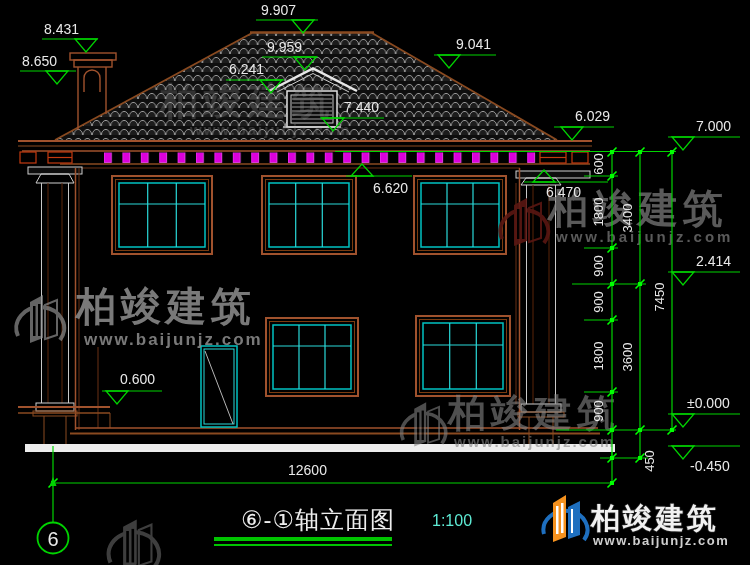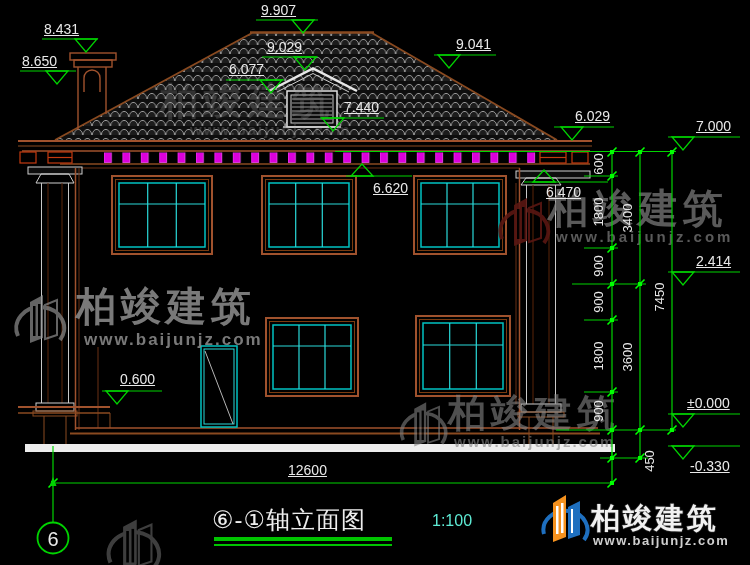--- a/index.html
+++ b/index.html
@@ -1,22 +1,22 @@
 <!DOCTYPE html>
 <html><head>
 <meta charset="utf-8">
 <style>
   html,body{margin:0;padding:0;background:#000;}
   #canvas{position:relative;width:750px;height:565px;background:#000;overflow:hidden;
           font-family:"Liberation Sans","DejaVu Sans",sans-serif;}
   #linework{position:absolute;left:0;top:0;}
-  .lbl{position:absolute;color:#e9e9e9;font-size:14px;line-height:1;white-space:nowrap;text-decoration:underline;}
+  .lbl{position:absolute;color:#e9e9e9;font-size:14px;line-height:1;white-space:nowrap;}
   .vlbl{position:absolute;color:#e9e9e9;font-size:13px;line-height:1;white-space:nowrap;
         transform:translate(-50%,-50%) rotate(-90deg);}
-  .title{position:absolute;color:#ededed;font-size:24px;letter-spacing:1px;white-space:nowrap;}
+  .title{position:absolute;color:#ededed;font-size:24px;letter-spacing:1px;white-space:nowrap;margin-left:29px;}
   .scale{position:absolute;color:#5eead4;font-size:16px;white-space:nowrap;margin-left:41px;}
   .uline{position:absolute;background:#00c400;}
   .bubble{position:absolute;color:#eaeaea;font-size:20px;transform:translate(-50%,-50%);}
   .brand{position:absolute;color:#f1f1f1;font-size:29px;font-weight:bold;letter-spacing:3px;
          text-shadow:1px 0 #1c1c1c,-1px 0 #1c1c1c,0 1px #1c1c1c,0 -1px #1c1c1c,2px 2px 2px #000;white-space:nowrap;}
   .brandurl{position:absolute;color:#cfcfcf;font-size:13px;font-weight:bold;letter-spacing:1.5px;
          text-shadow:1px 1px 1px #000;white-space:nowrap;}
 </style>
 </head>
 <body>
@@ -289,31 +289,31 @@
     <polygon points="32,17 44,11 44,45 32,49" fill="#1e6fbf"></polygon>
     <rect x="20" y="16" width="2.5" height="28" fill="#fff"></rect>
     <rect x="25" y="13" width="2.5" height="30" fill="#fff"></rect>
     <rect x="35" y="19" width="2" height="24" fill="#fff"></rect>
   </g>
 </svg>
 
   <div class="lbl" style="left:44px;top:22px">8.431</div>
   <div class="lbl" style="left:22px;top:54px">8.650</div>
   <div class="lbl" style="left:261px;top:3px">9.907</div>
-  <div class="lbl" style="left:267px;top:40px">9.029</div>
-  <div class="lbl" style="left:229px;top:62px">6.077</div>
+  <div class="lbl" style="left:267px;top:40px">9.959</div>
+  <div class="lbl" style="left:229px;top:62px">6.241</div>
   <div class="lbl" style="left:344px;top:100px">7.440</div>
   <div class="lbl" style="left:456px;top:37px">9.041</div>
   <div class="lbl" style="left:575px;top:109px">6.029</div>
   <div class="lbl" style="left:696px;top:119px">7.000</div>
   <div class="lbl" style="left:373px;top:181px">6.620</div>
   <div class="lbl" style="left:546px;top:185px">6.470</div>
   <div class="lbl" style="left:696px;top:254px">2.414</div>
   <div class="lbl" style="left:687px;top:396px">±0.000</div>
-  <div class="lbl" style="left:690px;top:459px">-0.330</div>
+  <div class="lbl" style="left:690px;top:459px">-0.450</div>
   <div class="lbl" style="left:120px;top:372px">0.600</div>
   <div class="lbl" style="left:288px;top:463px">12600</div>
 
   <div class="vlbl" style="left:598px;top:164px">600</div>
   <div class="vlbl" style="left:598px;top:212px">1800</div>
   <div class="vlbl" style="left:598px;top:266px">900</div>
   <div class="vlbl" style="left:598px;top:302px">900</div>
   <div class="vlbl" style="left:598px;top:356px">1800</div>
   <div class="vlbl" style="left:598px;top:411px">900</div>
   <div class="vlbl" style="left:649px;top:461px">450</div>

